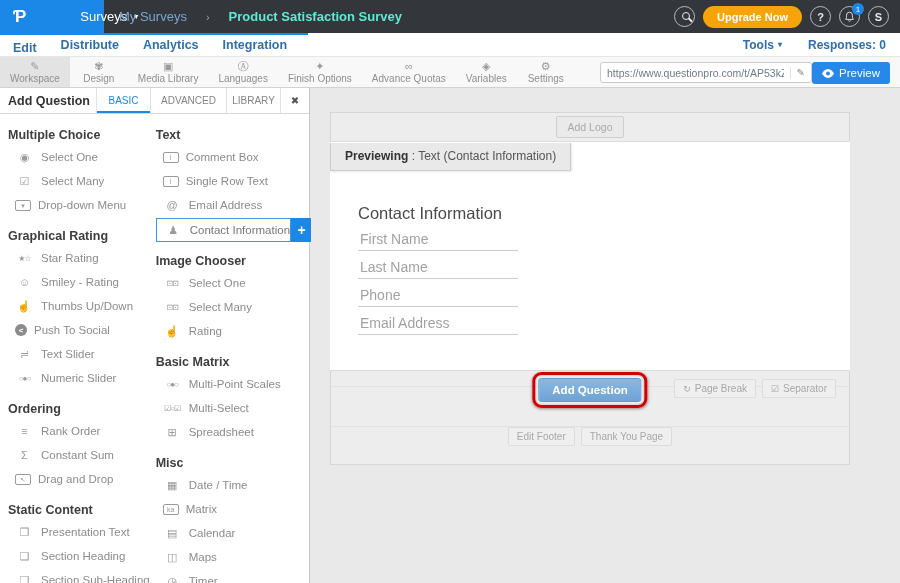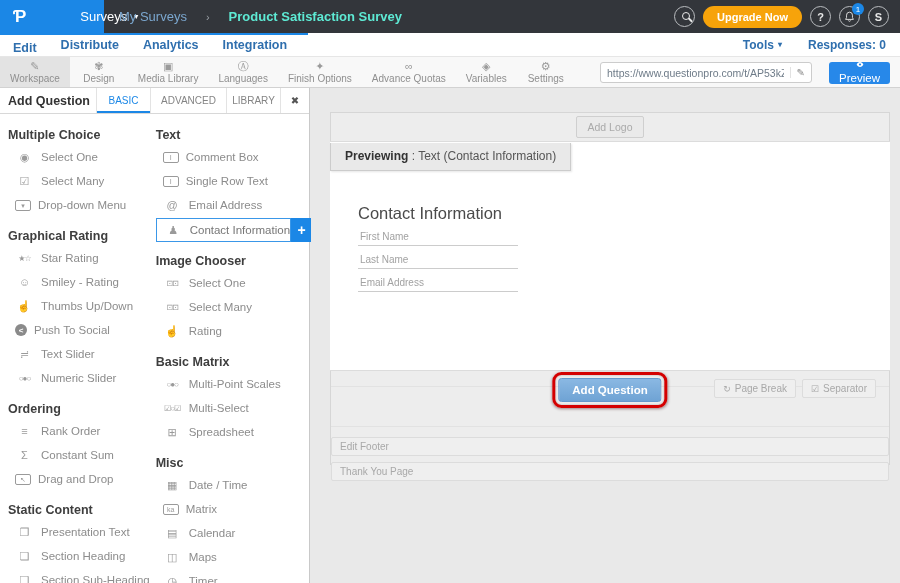--- a/index.html
+++ b/index.html
@@ -60,21 +60,21 @@
   .tb-glyph { font-size:11px; line-height:13px; color:#9b9b9b; }
   .tb-label { font-size:10px; line-height:11px; white-space:nowrap; }
   .url-box { position:absolute; right:88px; top:5px; width:212px; height:21px;
     background:#fff; border:1px solid #ccc; border-radius:3px; display:flex;
     align-items:center; padding:0 6px; gap:6px; }
   .url-text { flex:1; font-size:10.5px; color:#6e7b88; white-space:nowrap;
     overflow:hidden; text-overflow:clip; }
   .pencil { color:#8a8a8a; font-size:10px; cursor:pointer; border-left:1px solid #e2e2e2; padding-left:6px; }
   .preview-btn { position:absolute; right:10px; top:5px; height:22px; background:#2788e9;
     color:#fff; border:none; border-radius:3px; font-size:11.5px; padding:0 10px;
-    display:flex; align-items:center; gap:5px; cursor:pointer;flex-direction:column; }
+    display:flex; align-items:center; gap:5px; cursor:pointer; }
 
   
   .panel { position:absolute; top:88px; left:0; width:310px; bottom:0; background:#fff;
     border-right:1px solid #c9c9c9; }
   .panel-head { height:26px; border-bottom:1px solid #d8d8d8; display:flex; align-items:stretch; }
   .panel-title { flex:1; font-size:12.5px; font-weight:700; color:#333;
     line-height:26px; padding-left:8px; }
   .ptab { width:54px; text-align:center; font-size:10px; color:#848484; line-height:25px;
     border-left:1px solid #e3e3e3; cursor:pointer; white-space:nowrap; }
   .ptab.wide { width:76px; }
@@ -95,49 +95,49 @@
   .icon-circle { width:12px; height:12px; border-radius:50%; background:#8a8a8a;
     color:#fff; font-size:8px; font-weight:bold; }
   .sel-wrap { display:flex; align-items:stretch; height:24px; margin:1px 4px 1px 0; cursor:pointer; }
   .sel-box { flex:1; display:flex; align-items:center; gap:7px; border:1px solid #3a97e8;
     background:#fff; padding-left:7px; color:#777; font-size:11.5px; white-space:nowrap; }
   .plus-btn { width:21px; background:#1b87e6; color:#fff; display:flex; align-items:center;
     justify-content:center; font-size:14px; font-weight:bold; cursor:pointer; }
 
   
   .main { position:absolute; top:88px; left:311px; right:0; bottom:0; background:#e9e9e9; }
-  .survey-card { position:absolute; left:19px; top:24px; width:560px; height:353px;
+  .survey-card { position:absolute; left:19px; top:24px; width:520px; height:353px;
     background:#ededed; border:1px solid #d6d6d6; }
   .logo-band { height:28px; display:flex; align-items:center; justify-content:center; }
   .add-logo-btn { border:1px solid #cfcfcf; background:#eaeaea; color:#aaa;
     font-size:10.5px; padding:4px 11px; border-radius:2px; cursor:pointer; }
   .white-area { position:relative; margin:0 -1px; height:230px; background:#fff;
     border:1px solid #dcdcdc; border-left:none; border-right:none; }
   .preview-tab { position:absolute; top:1px; left:0; height:28px; background:#e9e9e9;
     border:1px solid #ccc; border-top:none; box-shadow:1px 1px 2px rgba(0,0,0,0.10);
     font-size:12px; color:#555; line-height:27px; padding:0 14px; white-space:nowrap; }
   .preview-tab b { color:#333; }
   .ci-form { position:absolute; left:28px; top:62px; }
   .form-title { font-size:16.5px; color:#4a4a4a; }
   .field { width:160px; border-bottom:1px solid #ccc; padding:8px 2px 3px;
-    font-size:10px; color:#a2a2a2; cursor:text; }
+    font-size:14px; color:#a2a2a2; cursor:text; }
   .hr-line { position:absolute; left:0; right:0; border-top:1px solid #e2e2e2; }
   .aq-ring { position:absolute; top:259px; left:50%; transform:translateX(-50%);
     border:3px solid #d40000; border-radius:9px; padding:3px;
     box-shadow:0 1px 3px rgba(60,0,0,0.45), inset 0 0 2px rgba(60,0,0,0.35); }
   .aq-btn { background:linear-gradient(#8ab8e3,#6fa3d4); color:#fff; font-size:11.5px;
     font-weight:700; padding:5px 13px; border:1px solid #6699cc; border-radius:3px;
     cursor:pointer; white-space:nowrap; }
   .mini-row-right { position:absolute; top:266px; right:13px; display:flex; gap:6px; }
   .mini-btn { background:#efefef; border:1px solid #dcdcdc; color:#a8a8a8; font-size:10px;
     padding:3px 8px; border-radius:2px; display:inline-flex; align-items:center; gap:4px;
     cursor:pointer; white-space:nowrap; }
   .mini-glyph { font-size:9px; }
-  .footer-row { position:absolute; top:324px; left:0; right:0; display:flex;
-    justify-content:center; gap:6px;flex-direction:column; }
+  .footer-row { position:absolute; top:314px; left:0; right:0; display:flex;
+    justify-content:center; gap:6px; }
 </style>
 </head>
 <body>
 
 <div class="topbar">
   <div class="logo-area">
     <span class="logo-glyph">Ƥ</span>
     <span class="product-name">Surveys</span>
     <span class="caret">▾</span>
   </div>
@@ -385,20 +385,21 @@
     </div>
     <div class="white-area">
       <div class="preview-tab">
         <b>Previewing</b><span> : Text (Contact Information)</span>
       </div>
       <div class="ci-form">
         <div class="form-title">Contact Information</div>
         <div id="form-fields">
             <div class="field">First Name</div>
             <div class="field">Last Name</div>
+            <div class="field">Phone</div>
             <div class="field">Email Address</div>
           </div>
       </div>
     </div>
     <div class="hr-line" style="top:273px"></div>
     <div class="hr-line" style="top:313px"></div>
     <div class="aq-ring">
       <button class="aq-btn">Add Question</button>
     </div>
     <div class="mini-row-right">

